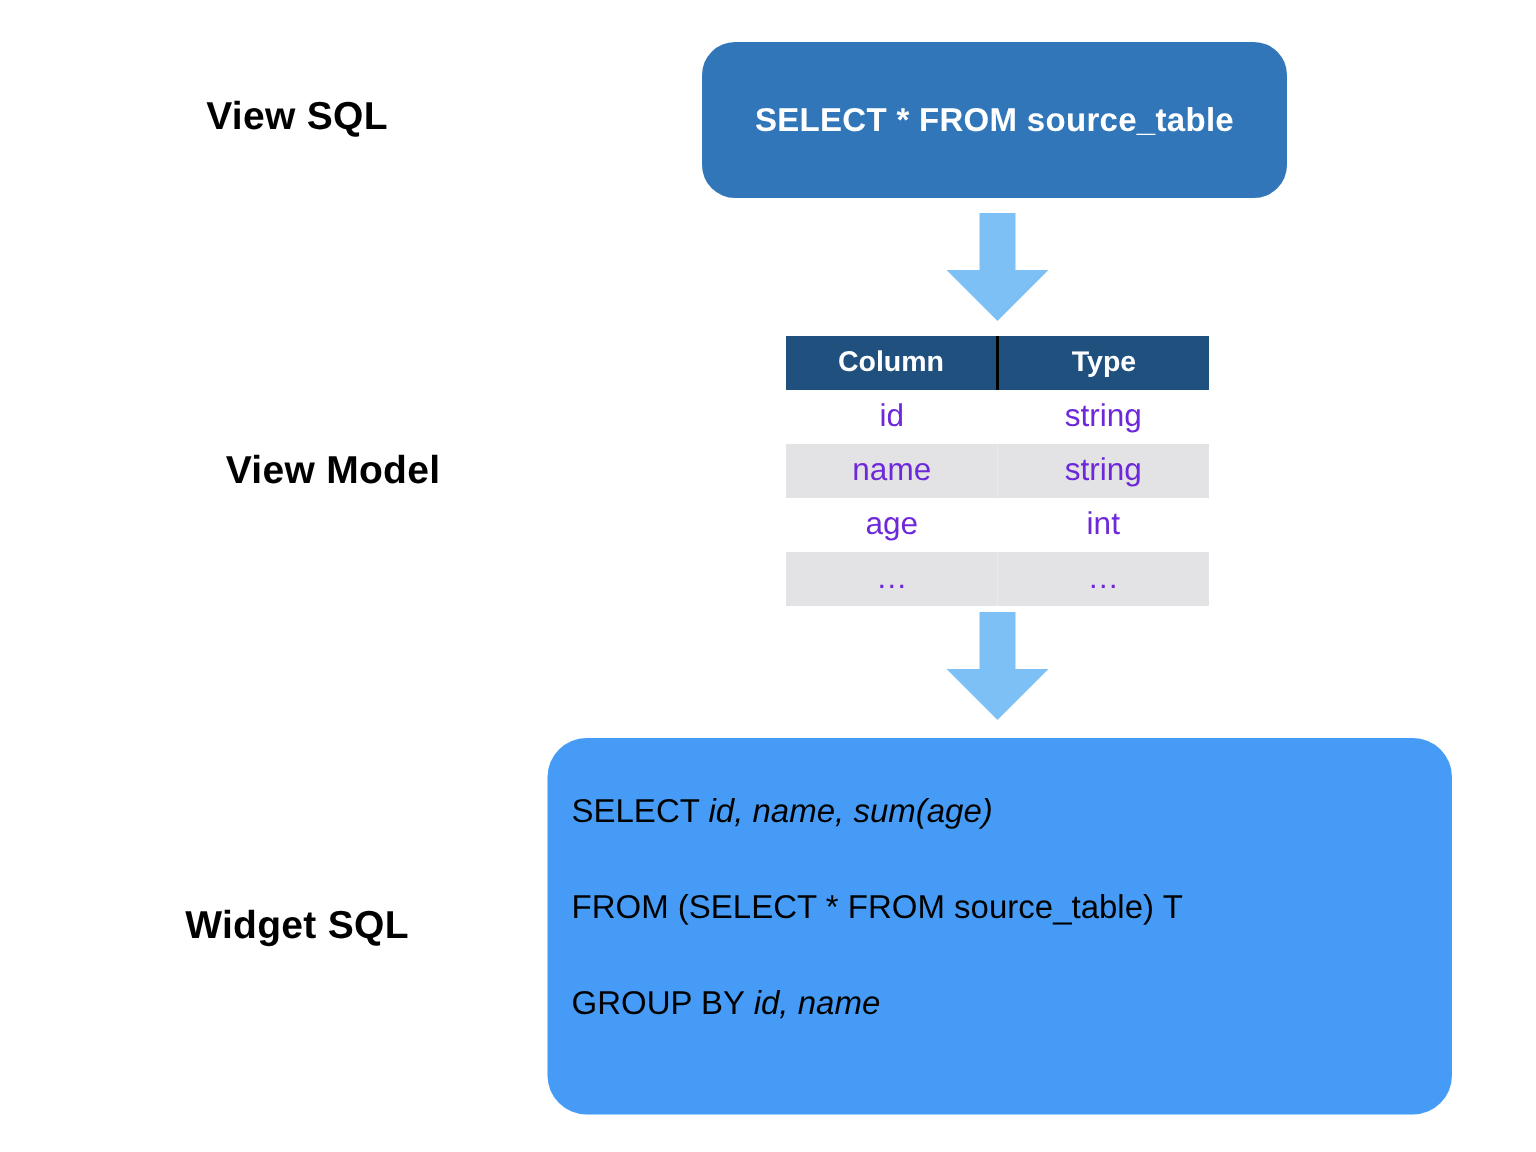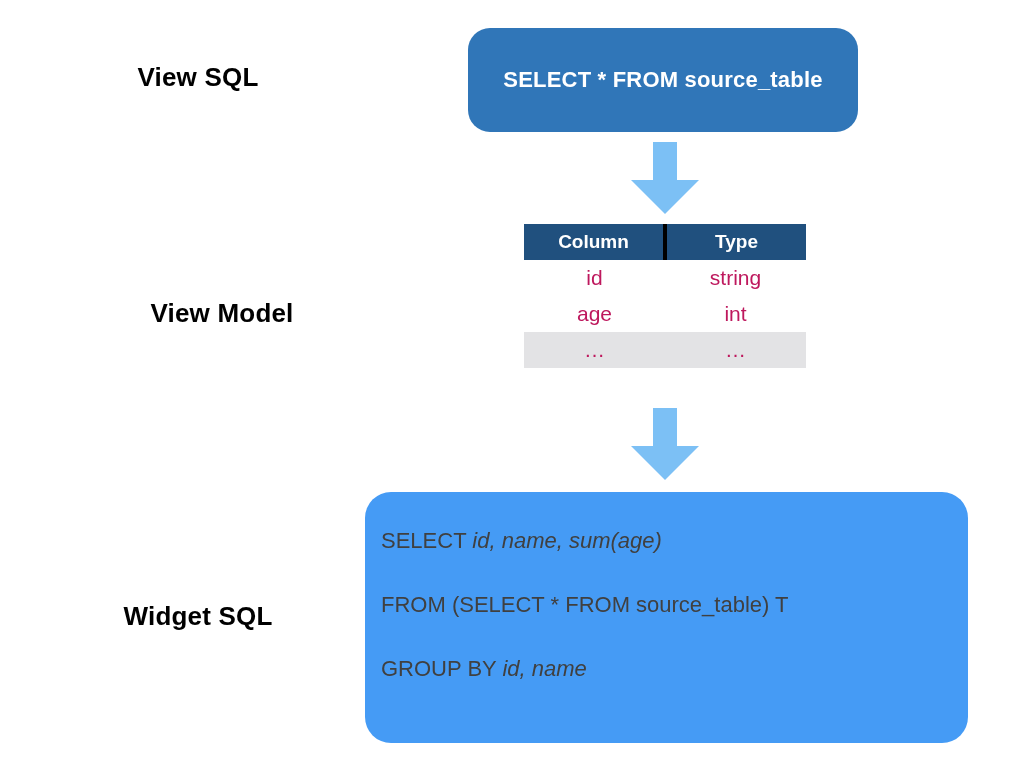--- a/index.html
+++ b/index.html
@@ -85,24 +85,24 @@
     height: 36px;
     vertical-align: middle;
   }
   .schema-table th {
     background: #20507E;
     color: #ffffff;
     font-weight: bold;
     font-size: 19px;
   }
   .schema-table th.col-column {
-    border-right: 4px solid #000000;
+    border-right: 2px solid #000000;
   }
   .schema-table td {
-    color: #be185d;
+    color: #6d28d9;
     font-weight: normal;
     font-size: 21px;
   }
   .schema-table tr.row-even td { background: #ffffff; }
   .schema-table tr.row-odd  td { background: #E3E3E5; }
 
   
   .sql-box-bottom {
     position: absolute;
     left: 365px;
@@ -110,21 +110,21 @@
     width: 603px;
     height: 251px;
     background: #459BF5;
     border-radius: 26px;
     box-sizing: border-box;
     padding: 38px 0 0 16px;
   }
   .sql-line {
     font-family: "Liberation Sans", sans-serif;
     font-size: 22px;
-    color: #404040;
+    color: #000000;
     white-space: nowrap;
     line-height: 1;
     margin-bottom: 42px;
   }
   .sql-line:last-child { margin-bottom: 0; }
   .kw   { font-style: normal; font-weight: normal; }
   .ital { font-style: italic;  font-weight: normal; }
   .bold { font-style: normal; font-weight: normal; }
 </style>
 </head>
@@ -153,20 +153,24 @@
       <tr>
         <th class="col-column">Column</th>
         <th class="col-type">Type</th>
       </tr>
     </thead>
     <tbody>
       <tr class="row-even">
         <td>id</td>
         <td>string</td>
       </tr>
+      <tr class="row-odd">
+        <td>name</td>
+        <td>string</td>
+      </tr>
       <tr class="row-even">
         <td>age</td>
         <td>int</td>
       </tr>
       <tr class="row-odd">
         <td>…</td>
         <td>…</td>
       </tr>
     </tbody>
   </table>

